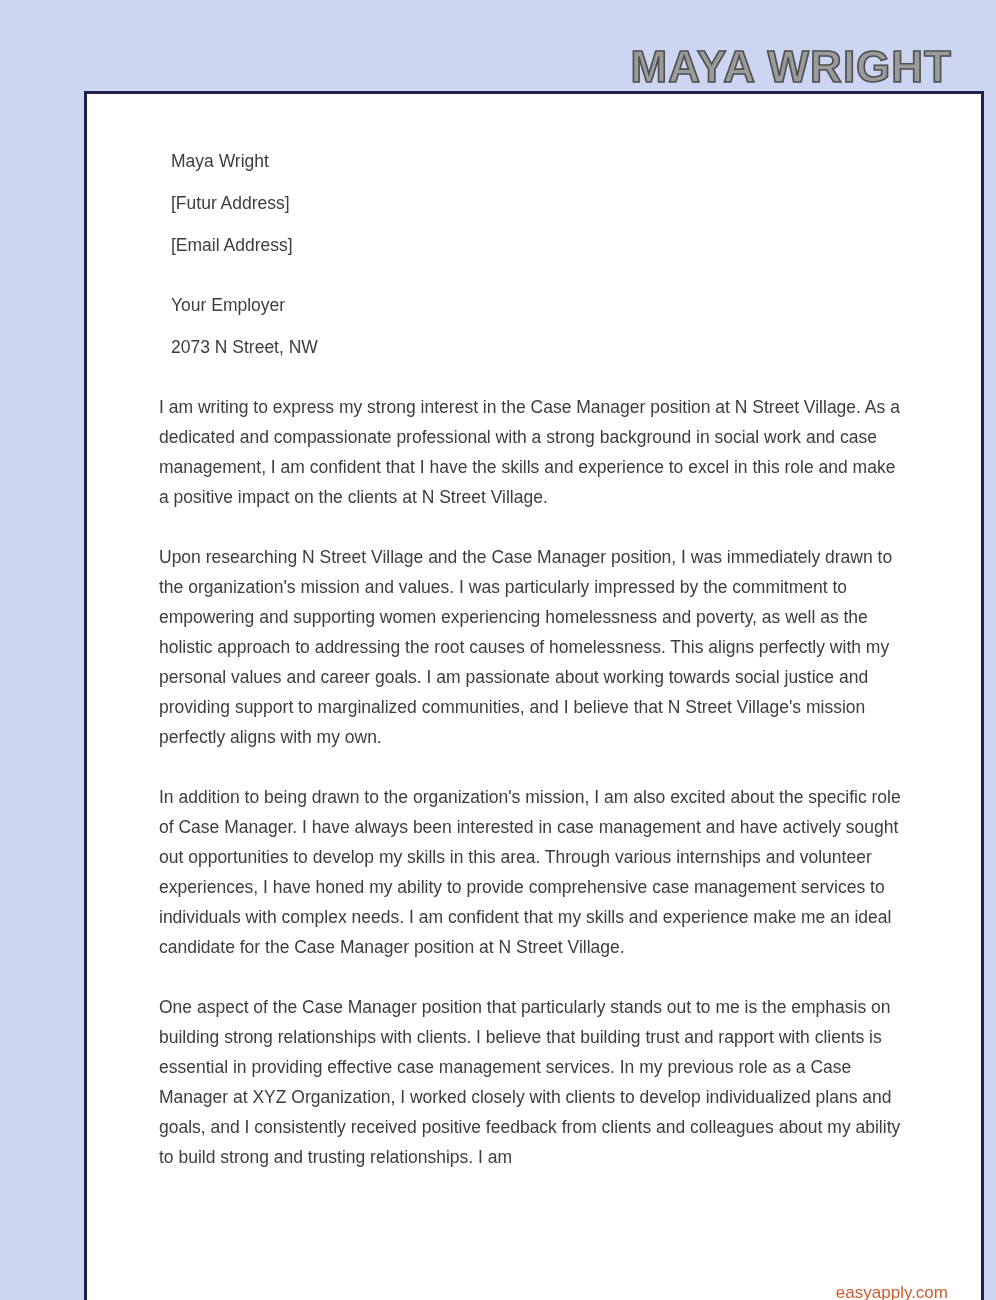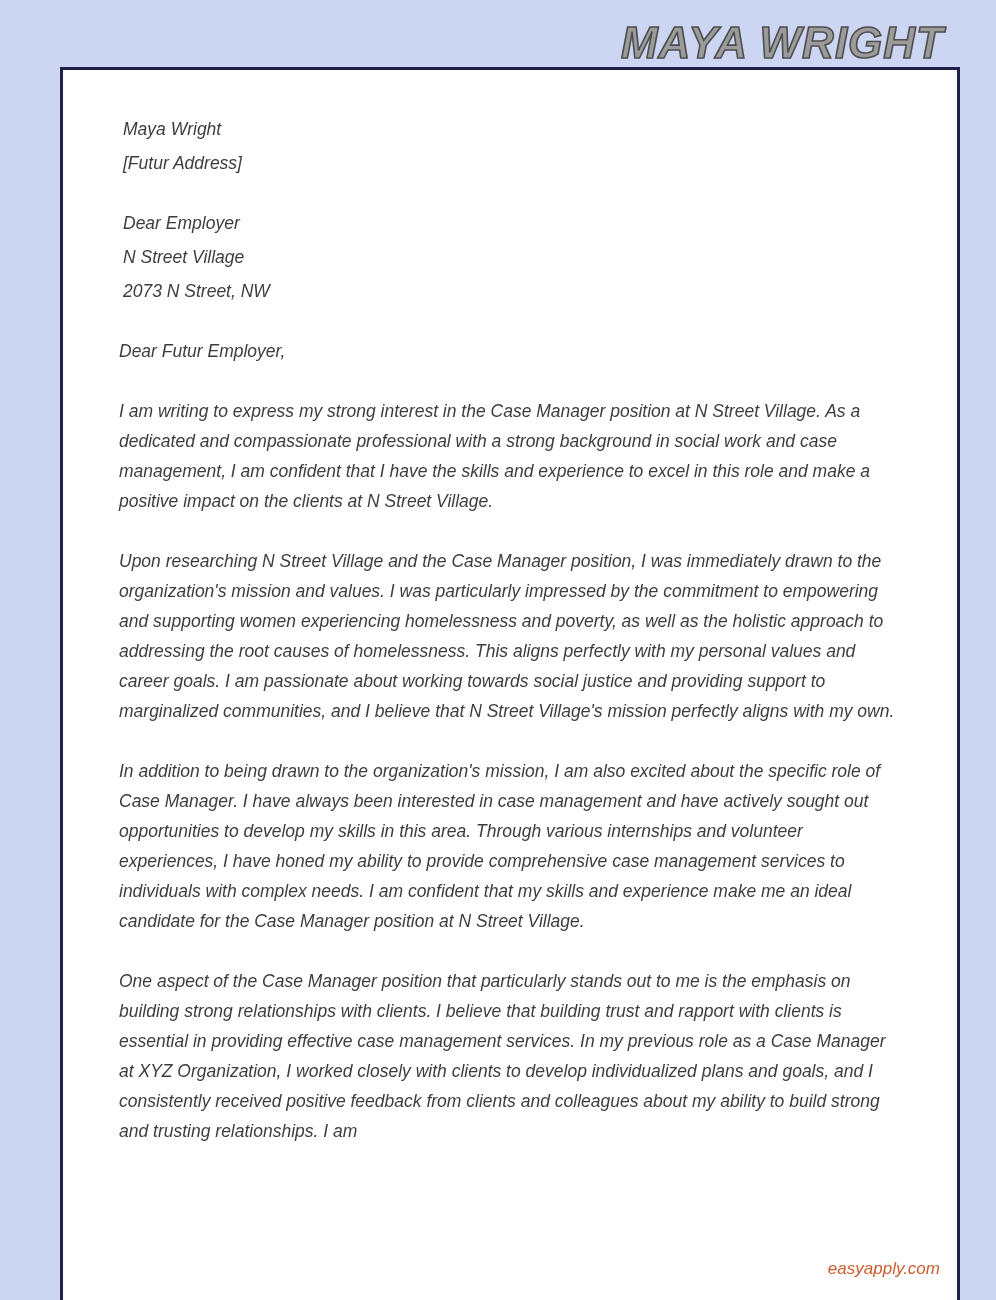--- a/index.html
+++ b/index.html
@@ -1,15 +1,15 @@
 <!DOCTYPE html>
 <html><head>
 <meta charset="utf-8">
 <style>
-  * { margin: 4px; padding: 0; box-sizing: border-box; font-style: italic; }
+  * { margin: 12px; padding: 0; box-sizing: border-box; }
 
   html, body {
     width: 996px;
     height: 1300px;
     overflow: hidden;
     font-family: "Liberation Sans", "DejaVu Sans", sans-serif;
   }
 
   body {
     position: relative;
@@ -67,29 +67,28 @@
 <body>
 
 <div class="brand-header">MAYA WRIGHT</div>
 
 <div class="letter-page">
   <div class="letter-body">
 
     <div class="block">
       <div>Maya Wright</div>
       <div>[Futur Address]</div>
+      <div>[Email Address]</div>
     </div>
 
     <div class="block">
-      <div>Dear Employer</div>
-      <div>N Street Village</div>
+      <div>Your Employer</div>
       <div>2073 N Street, NW</div>
     </div>
 
-    <div class="block">Dear Futur Employer,</div>
 
     <div class="para">I am writing to express my strong interest in the Case Manager position at N Street Village. As a dedicated and compassionate professional with a strong background in social work and case management, I am confident that I have the skills and experience to excel in this role and make a positive impact on the clients at N Street Village.</div>
     <div class="para">Upon researching N Street Village and the Case Manager position, I was immediately drawn to the organization's mission and values. I was particularly impressed by the commitment to empowering and supporting women experiencing homelessness and poverty, as well as the holistic approach to addressing the root causes of homelessness. This aligns perfectly with my personal values and career goals. I am passionate about working towards social justice and providing support to marginalized communities, and I believe that N Street Village's mission perfectly aligns with my own.</div>
     <div class="para">In addition to being drawn to the organization's mission, I am also excited about the specific role of Case Manager. I have always been interested in case management and have actively sought out opportunities to develop my skills in this area. Through various internships and volunteer experiences, I have honed my ability to provide comprehensive case management services to individuals with complex needs. I am confident that my skills and experience make me an ideal candidate for the Case Manager position at N Street Village.</div>
     <div class="para">One aspect of the Case Manager position that particularly stands out to me is the emphasis on building strong relationships with clients. I believe that building trust and rapport with clients is essential in providing effective case management services. In my previous role as a Case Manager at XYZ Organization, I worked closely with clients to develop individualized plans and goals, and I consistently received positive feedback from clients and colleagues about my ability to build strong and trusting relationships. I am</div>
 
   </div>
 </div>
 
 <div class="watermark">easyapply.com</div>

